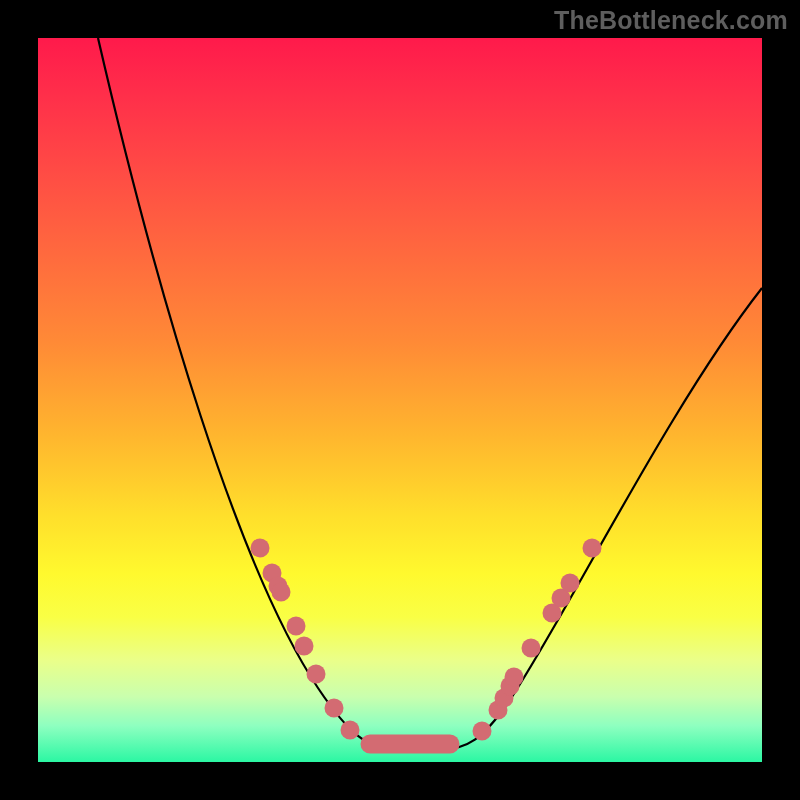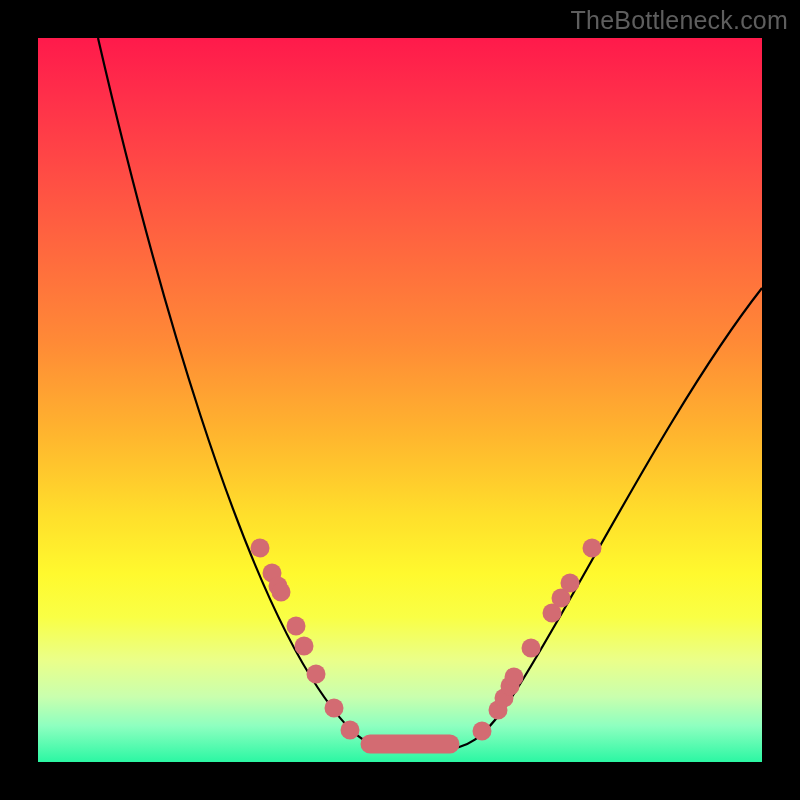--- a/index.html
+++ b/index.html
@@ -41,21 +41,21 @@
       #8effc0 95%,
       #2bf7a3 100%
     );
   }
   .watermark {
     position: absolute;
     top: 6px;
     right: 12px;
     color: #5e5e5e;
     font-size: 25px;
-    font-weight: 400;
+    font-weight: 700;
     letter-spacing: 0.2px;
     user-select: none;
   }
   svg.curve {
     position: absolute;
     left: 0;
     top: 0;
     width: 724px;
     height: 724px;
     overflow: visible;

